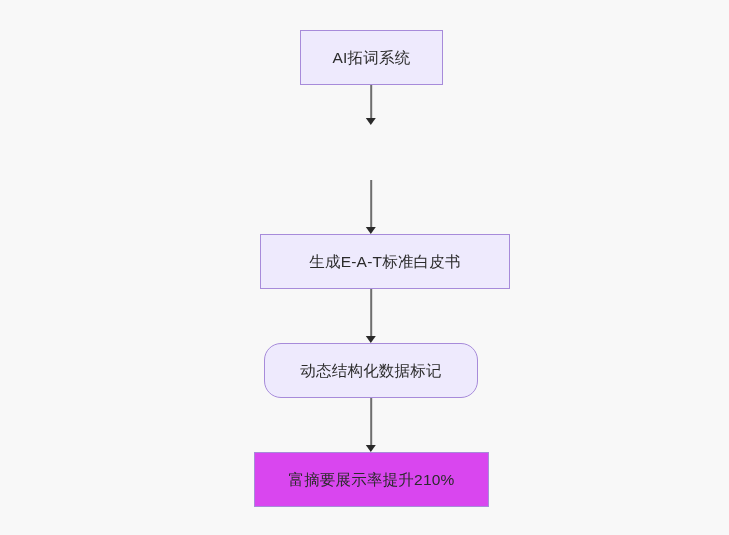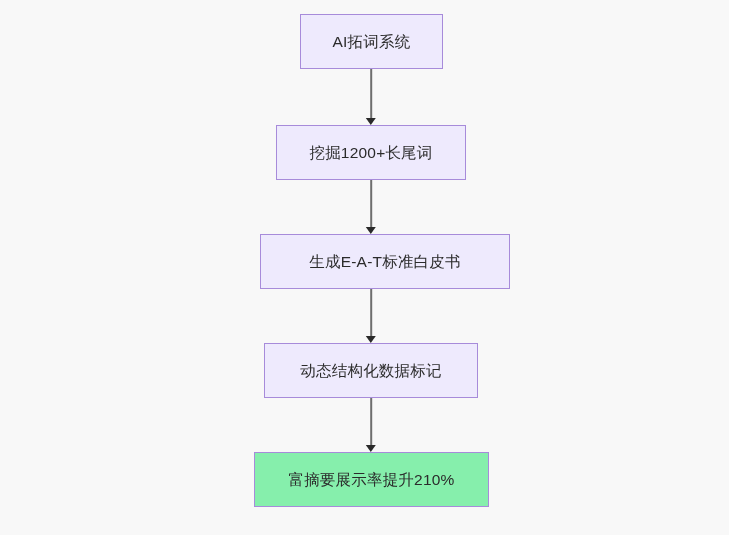--- a/index.html
+++ b/index.html
@@ -80,29 +80,26 @@
   </div>
   <div class="edge" style="left: 371px; top: 289px; height: 54px;">
     <div class="line" style="height: 48px; background: rgb(110, 110, 110);"></div>
     <div class="head" style="top: 46.5px; border-top-color: rgb(42, 42, 42);"></div>
   </div>
   <div class="edge" style="left: 371px; top: 398px; height: 54px;">
     <div class="line" style="height: 48px; background: rgb(110, 110, 110);"></div>
     <div class="head" style="top: 46.5px; border-top-color: rgb(42, 42, 42);"></div>
   </div>
 
-  <div class="node" style="left: 300px; top: 14px; width: 143px; height: 55px; background: rgb(238, 234, 253); border-color: rgb(167, 139, 218); color: rgb(43, 43, 43);">
+  <div class="node" style="left: 300px; top: 30px; width: 143px; height: 55px; background: rgb(238, 234, 253); border-color: rgb(167, 139, 218); color: rgb(43, 43, 43);">
     <span class="node-label">AI拓词系统</span>
-  </div>
-  <div class="node" style="left: 276px; top: 125px; width: 190px; height: 55px; background: rgb(238, 234, 253); border-color: rgb(167, 139, 218); color: rgb(43, 43, 43);">
-    <span class="node-label">挖掘1200+长尾词</span>
   </div>
   <div class="node" style="left: 260px; top: 234px; width: 250px; height: 55px; background: rgb(238, 234, 253); border-color: rgb(167, 139, 218); color: rgb(43, 43, 43);">
     <span class="node-label">生成E-A-T标准白皮书</span>
   </div>
-  <div class="node" style="left: 264px; top: 343px; width: 214px; height: 55px; background: rgb(238, 234, 253); border-color: rgb(167, 139, 218); color: rgb(43, 43, 43);">
+  <div class="node" style="left: 264px; top: 343px; width: 214px; height: 55px; background: rgb(238, 234, 253); border-color: rgb(167, 139, 218); color: rgb(43, 43, 43); border-radius: 17px;">
     <span class="node-label">动态结构化数据标记</span>
   </div>
-  <div class="node" style="left: 254px; top: 452px; width: 235px; height: 55px; background: #86efac; border-color: rgb(167, 139, 218); color: rgb(43, 43, 43);">
+  <div class="node" style="left: 254px; top: 452px; width: 235px; height: 55px; background: #d946ef; border-color: rgb(167, 139, 218); color: rgb(43, 43, 43);">
     <span class="node-label">富摘要展示率提升210%</span>
   </div>
 
 </div>
 
 </body></html>

